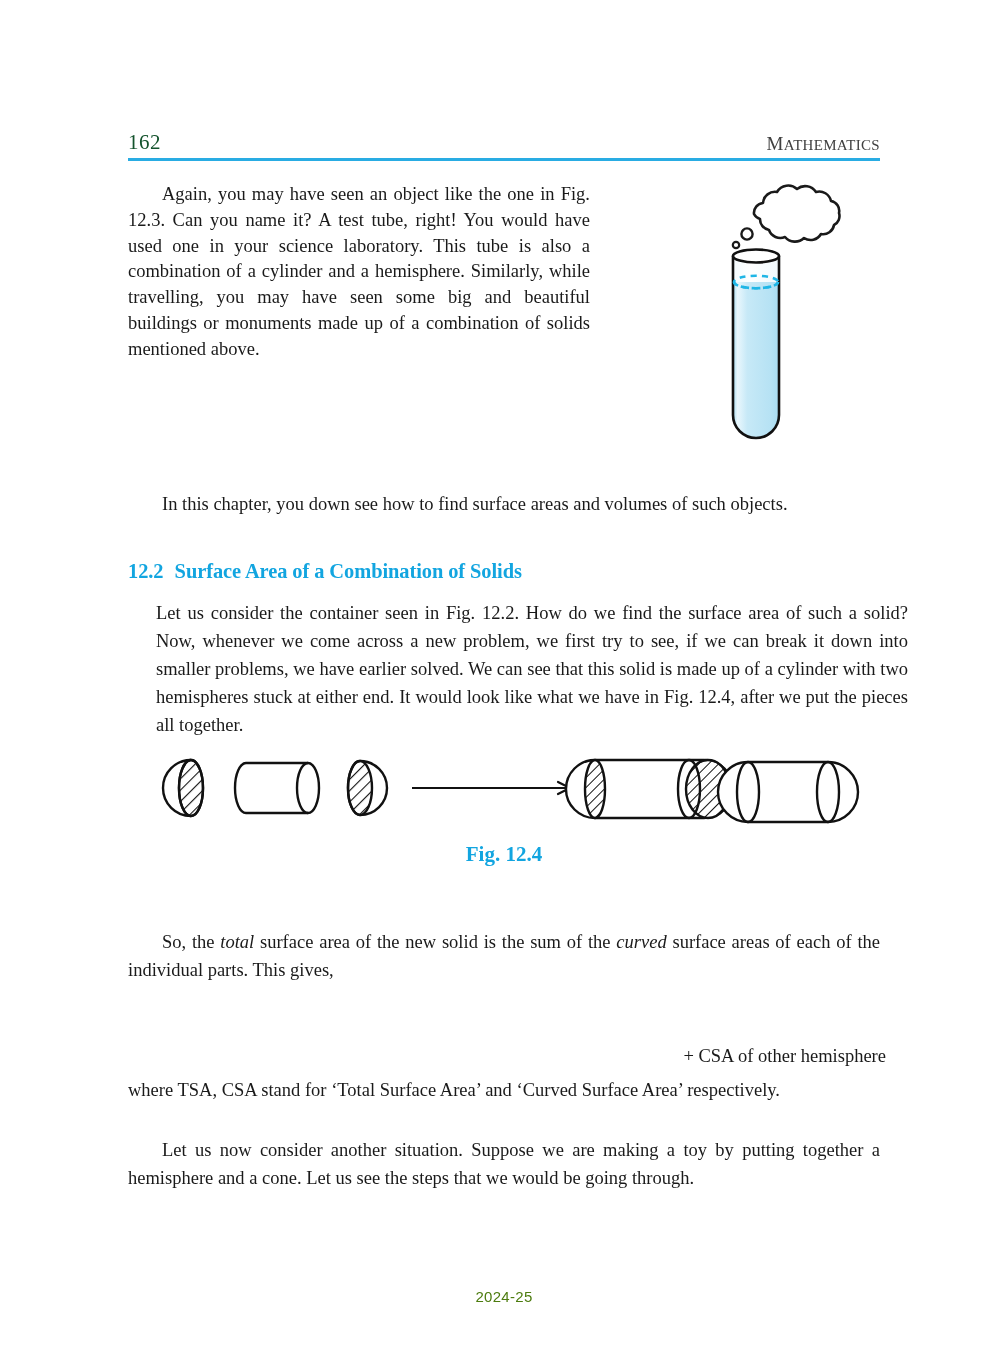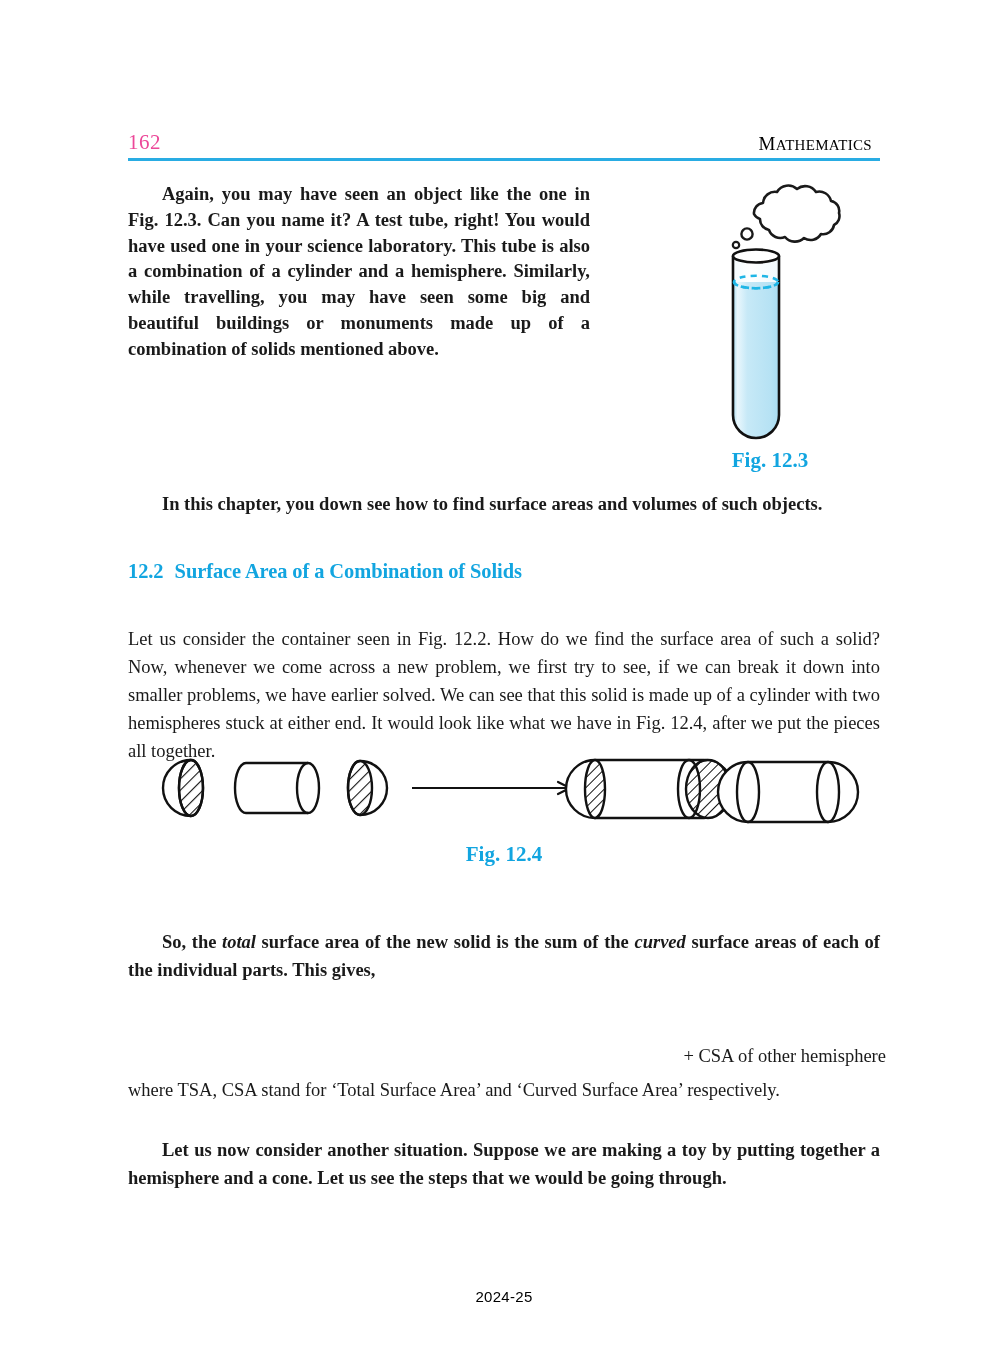--- a/index.html
+++ b/index.html
@@ -29,29 +29,29 @@
     left: 128px;
     top: 130px;
     width: 752px;
     height: 34px;
   }
   .page-number {
     position: absolute;
     left: 0;
     top: 0;
     font-size: 21px;
-    color: #ec4899;
+    color: #14532d;
     font-family: "Liberation Serif", serif;
     letter-spacing: 0.5px;
   }
   .running-head {
     position: absolute;
-    right: 8px;
+    right: 0;
     top: 3px;
-    color: #000000;
+    color: #404040;
     font-family: "Liberation Serif", serif;
     font-size: 15px;
     letter-spacing: 0.3px;
   }
   .running-head .cap {
     font-size: 19px;
   }
   .header-rule {
     position: absolute;
     left: 128px;
@@ -71,21 +71,21 @@
     text-align: justify;
   }
   .full {
     position: absolute;
     left: 128px;
     width: 752px;
     font-size: 18.5px;
     line-height: 28px;
     text-align: justify;
   }
-  .indent { text-indent: 34px; font-weight: bold; }
+  .indent { text-indent: 34px; }
 
   p.tx { margin: 0; }
 
   
   .section-heading {
     position: absolute;
     left: 128px;
     top: 558px;
     width: 752px;
     color: #12a5e0;
@@ -148,21 +148,21 @@
 
   
   .footer {
     position: absolute;
     left: 0;
     top: 1288px;
     width: 1008px;
     text-align: center;
     font-family: "Liberation Sans", "DejaVu Sans", sans-serif;
     font-size: 15px;
-    color: #000000;
+    color: #4d7c0f;
     letter-spacing: 0.3px;
   }
 
   em { font-style: italic; }
 </style>
 </head>
 <body>
 
 <div class="page">
 
@@ -223,31 +223,30 @@
       </g>
 
       <path d="M83,78 L83,237 A23,23 0 0 0 129,237 L129,78" fill="none" stroke="#111111" stroke-width="2.6"></path>
 
       <ellipse cx="106" cy="78" rx="23" ry="6.5" fill="#ffffff" stroke="#111111" stroke-width="2.6"></ellipse>
 
       <ellipse cx="106" cy="104" rx="22" ry="6.2" fill="none" stroke="#1fb6e6" stroke-width="2.6" stroke-dasharray="6 5"></ellipse>
       <path d="M84,104 A22,6.2 0 0 0 128,104" fill="none" stroke="#1fb6e6" stroke-width="2.6" stroke-dasharray="6 5"></path>
     </svg>
   </div>
-  <div class="fig-caption cap123">Fig.  12.3</div>
 
   <div class="full" style="top:490px;">
     <p class="tx indent">In this chapter, you down see how to find surface areas and volumes of such objects.</p>
   </div>
 
   <div class="section-heading">
     <span class="num">12.2</span><span>Surface Area of a Combination of Solids</span>
   </div>
 
-  <div class="full" style="top:625px;">
+  <div class="full" style="top:599px;margin-left:28px;">
     <p class="tx">Let us consider the container seen in Fig. 12.2. How do we find the surface area of such a solid? Now, whenever we come across a new problem, we first try to see, if we can break it down into smaller problems, we have earlier solved. We can see that this solid is made up of a cylinder with two hemispheres stuck at either end. It would look like what we have in Fig. 12.4, after we put the pieces all together.</p>
   </div>
 
   <div class="fig124-wrap">
     <svg width="752" height="104" viewBox="0 0 752 104">
       <defs>
         <pattern id="hatch" width="8" height="8" patternTransform="rotate(45)" patternUnits="userSpaceOnUse">
           <rect width="8" height="8" fill="#ffffff"></rect>
           <line x1="0" y1="0" x2="0" y2="8" stroke="#111111" stroke-width="2.2"></line>
         </pattern>

